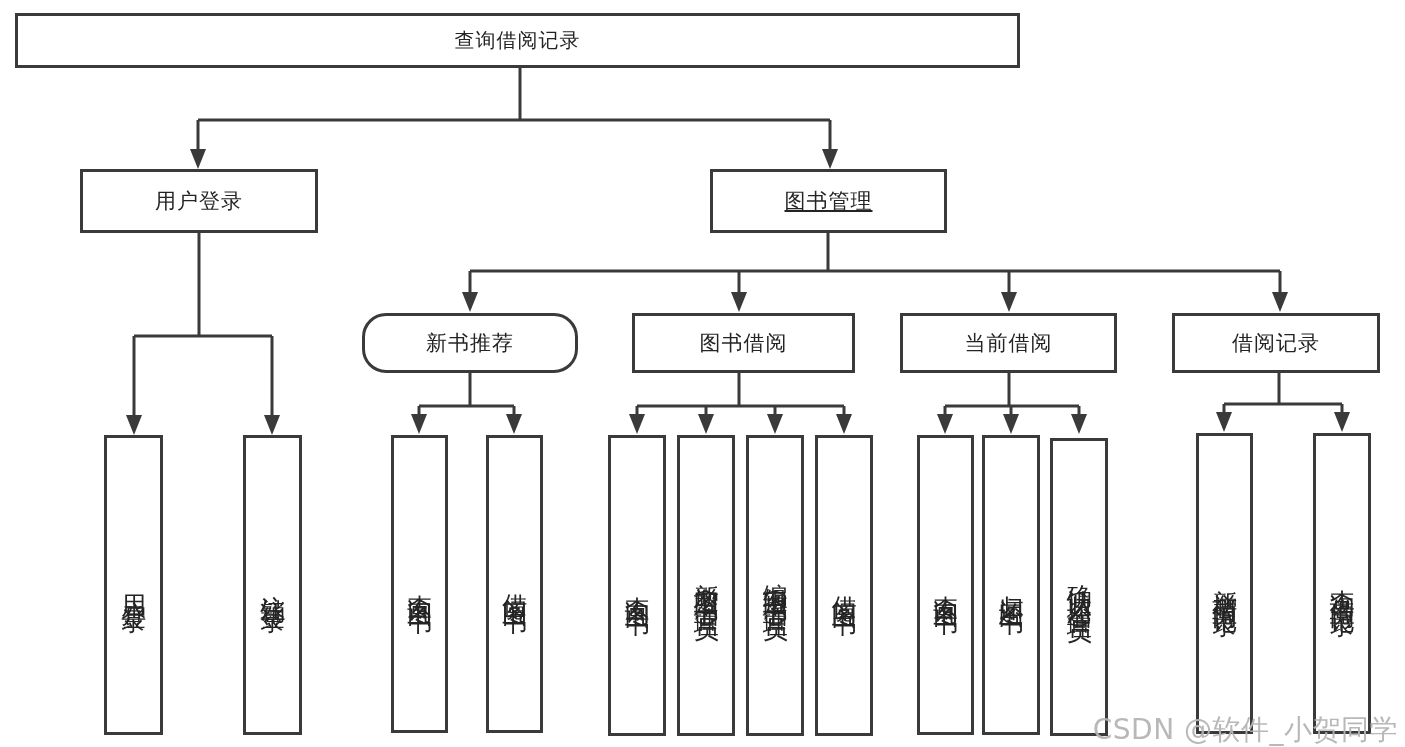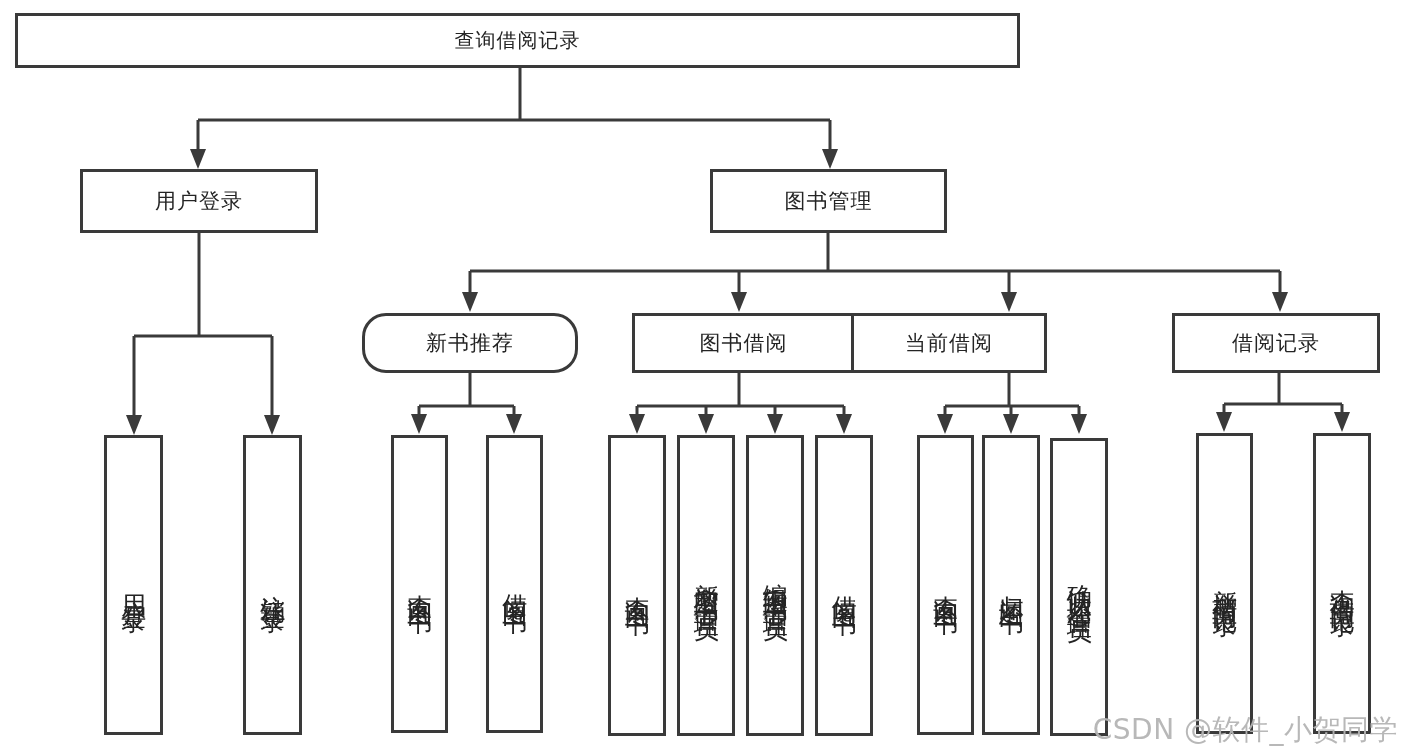--- a/index.html
+++ b/index.html
@@ -86,25 +86,25 @@
     <g>
       <path class="ln" d="M1279 373 V404 M1224 404 H1342 M1224 404 V414 M1342 404 V414"></path>
       <path class="ar" d="M1216 412 L1232 412 L1224 432 Z"></path>
       <path class="ar" d="M1334 412 L1350 412 L1342 432 Z"></path>
     </g>
   </svg>
 
   <div class="box root" style="left:15px; top:13px; width:1005px; height:55px;">查询借阅记录</div>
 
   <div class="box hbox" style="left:80px; top:169px; width:238px; height:64px;">用户登录</div>
-  <div class="box hbox" style="left:710px; top:169px; width:237px; height:64px;">图书管理</div>
+  <div class="box hbox" style="left:710px; top:169px; width:237px; height:64px;text-decoration:underline;">图书管理</div>
 
   <div class="box hbox" style="left:362px; top:313px; width:216px; height:60px;border-radius:24px;">新书推荐</div>
   <div class="box hbox" style="left:632px; top:313px; width:223px; height:60px;">图书借阅</div>
-  <div class="box hbox" style="left:851px; top:313px; width:196px; height:60px;">当前借阅</div>
+  <div class="box hbox" style="left:900px; top:313px; width:217px; height:60px;">当前借阅</div>
   <div class="box hbox" style="left:1172px; top:313px; width:208px; height:60px;">借阅记录</div>
 
   <div class="box vbox" style="left:104px; top:435px; width:59px; height:300px;">用户登录</div>
   <div class="box vbox" style="left:243px; top:435px; width:59px; height:300px;">注销登录</div>
 
   <div class="box vbox" style="left:391px; top:435px; width:57px; height:298px;">查询图书</div>
   <div class="box vbox" style="left:486px; top:435px; width:57px; height:298px;">借阅图书</div>
 
   <div class="box vbox" style="left:608px; top:435px; width:58px; height:301px;">查询图书</div>
   <div class="box vbox" style="left:677px; top:435px; width:58px; height:301px;">新增图书（管理员）</div>

